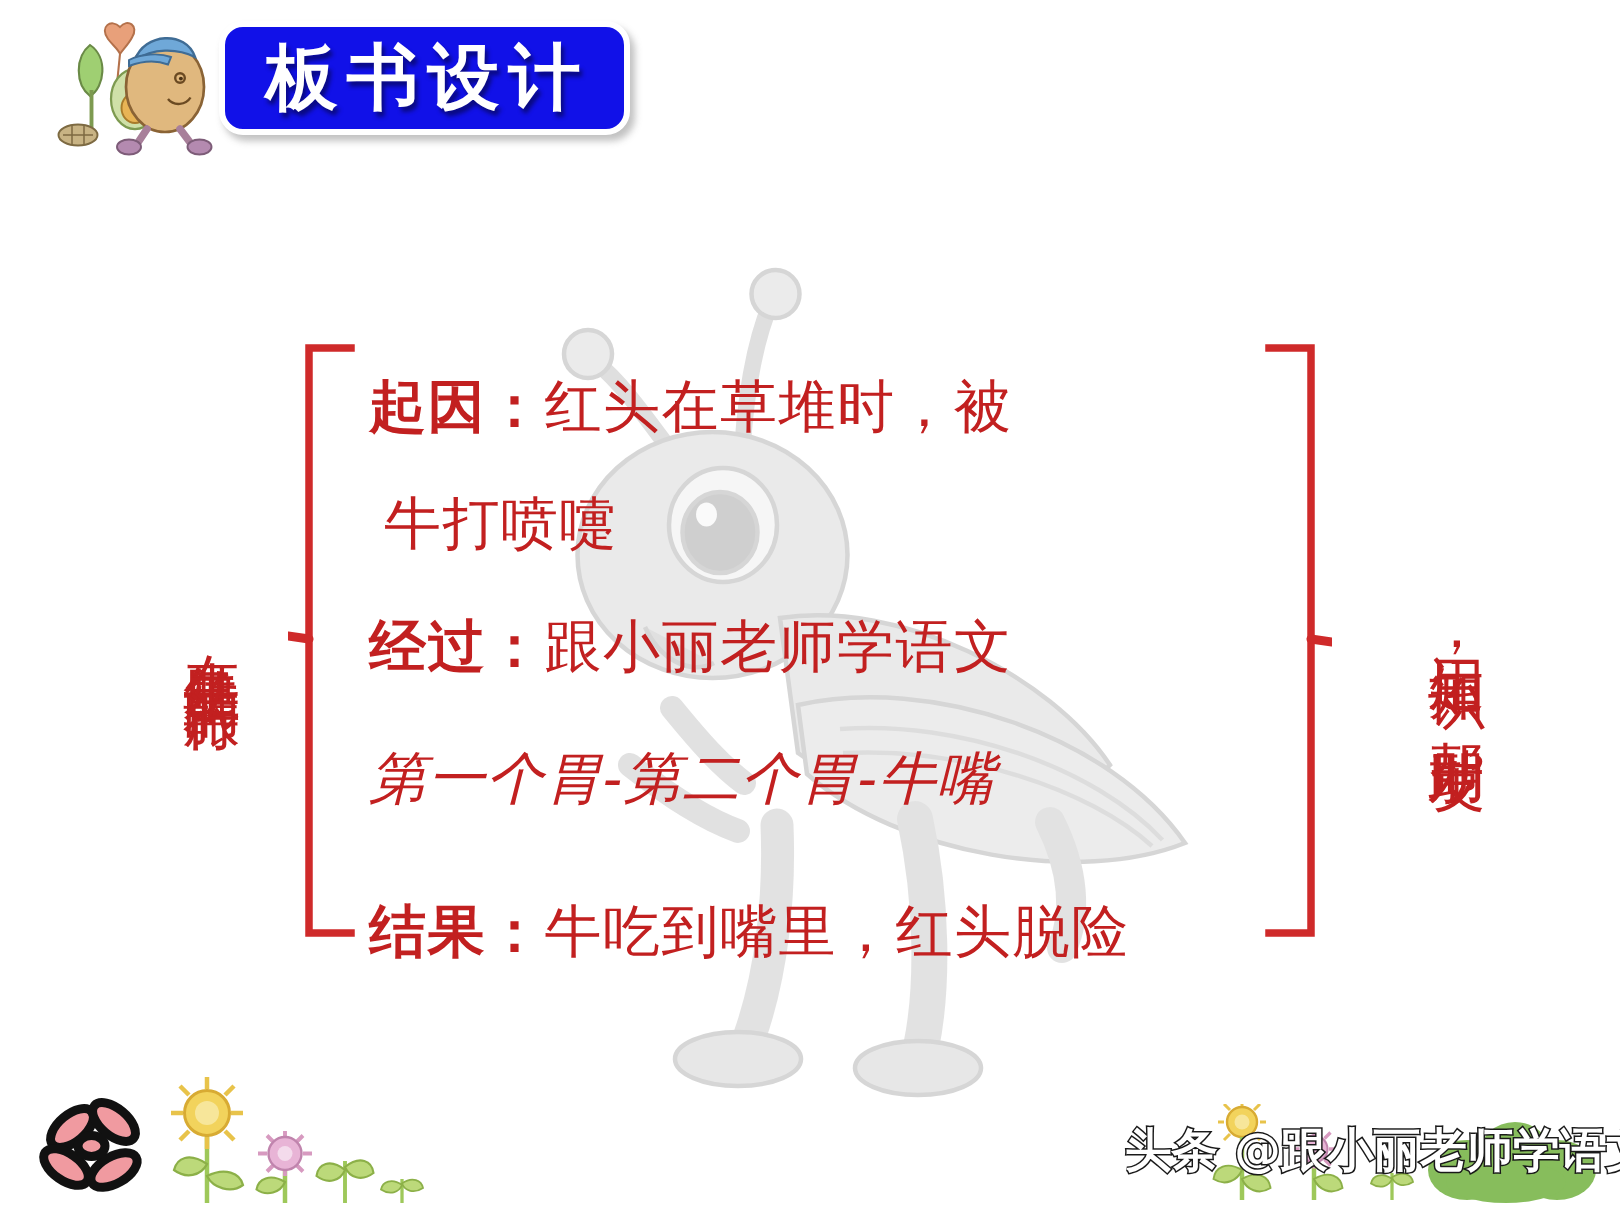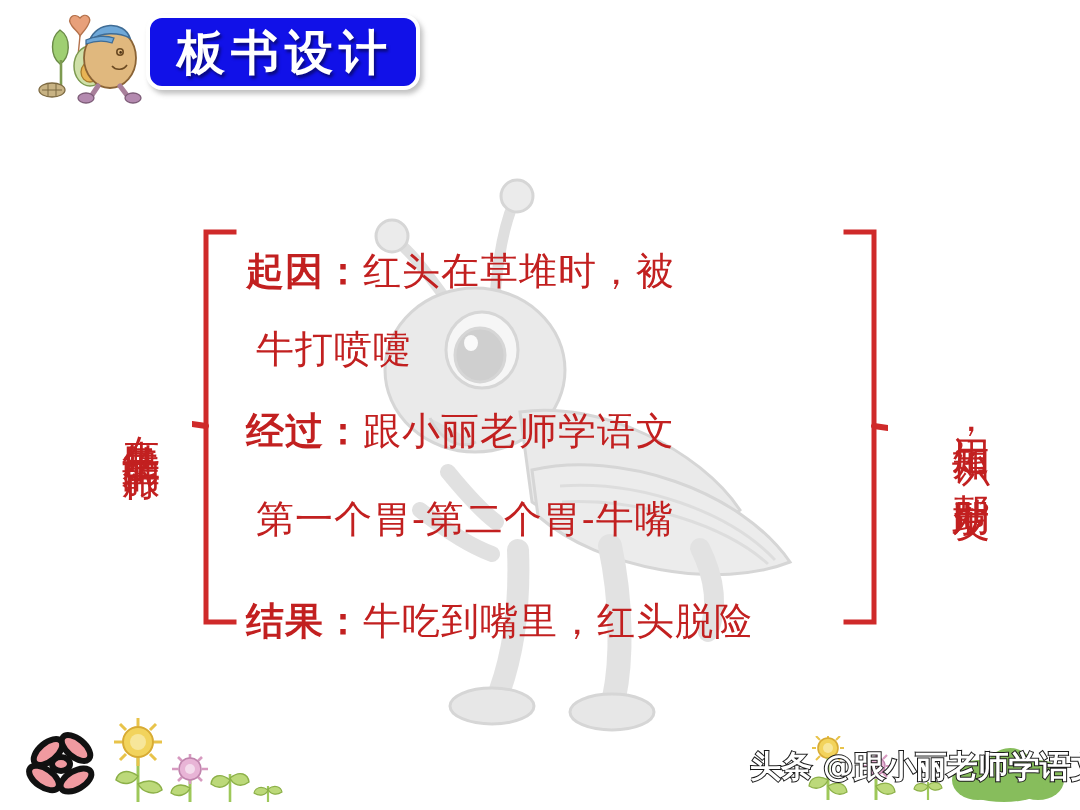--- a/index.html
+++ b/index.html
@@ -122,21 +122,21 @@
   }
   .outline-label {
     font-weight: bold;
     letter-spacing: 1px;
   }
   .outline-body { letter-spacing: 1px; }
 
   #line-cause-a   { top: 22px; }
   #line-cause-b   { top: 100px; left: 10px; }
   #line-process-a { top: 182px; }
-  #line-process-b { top: 270px; left: 10px; }
+  #line-process-b { top: 270px; left: 0; font-style: italic; }
   #line-result-a  { top: 372px; }
 
   
   #footer-decor-left {
     position: absolute;
     left: 14px; top: 718px;
     width: 280px; height: 86px;
   }
   #watermark {
     position: absolute;

